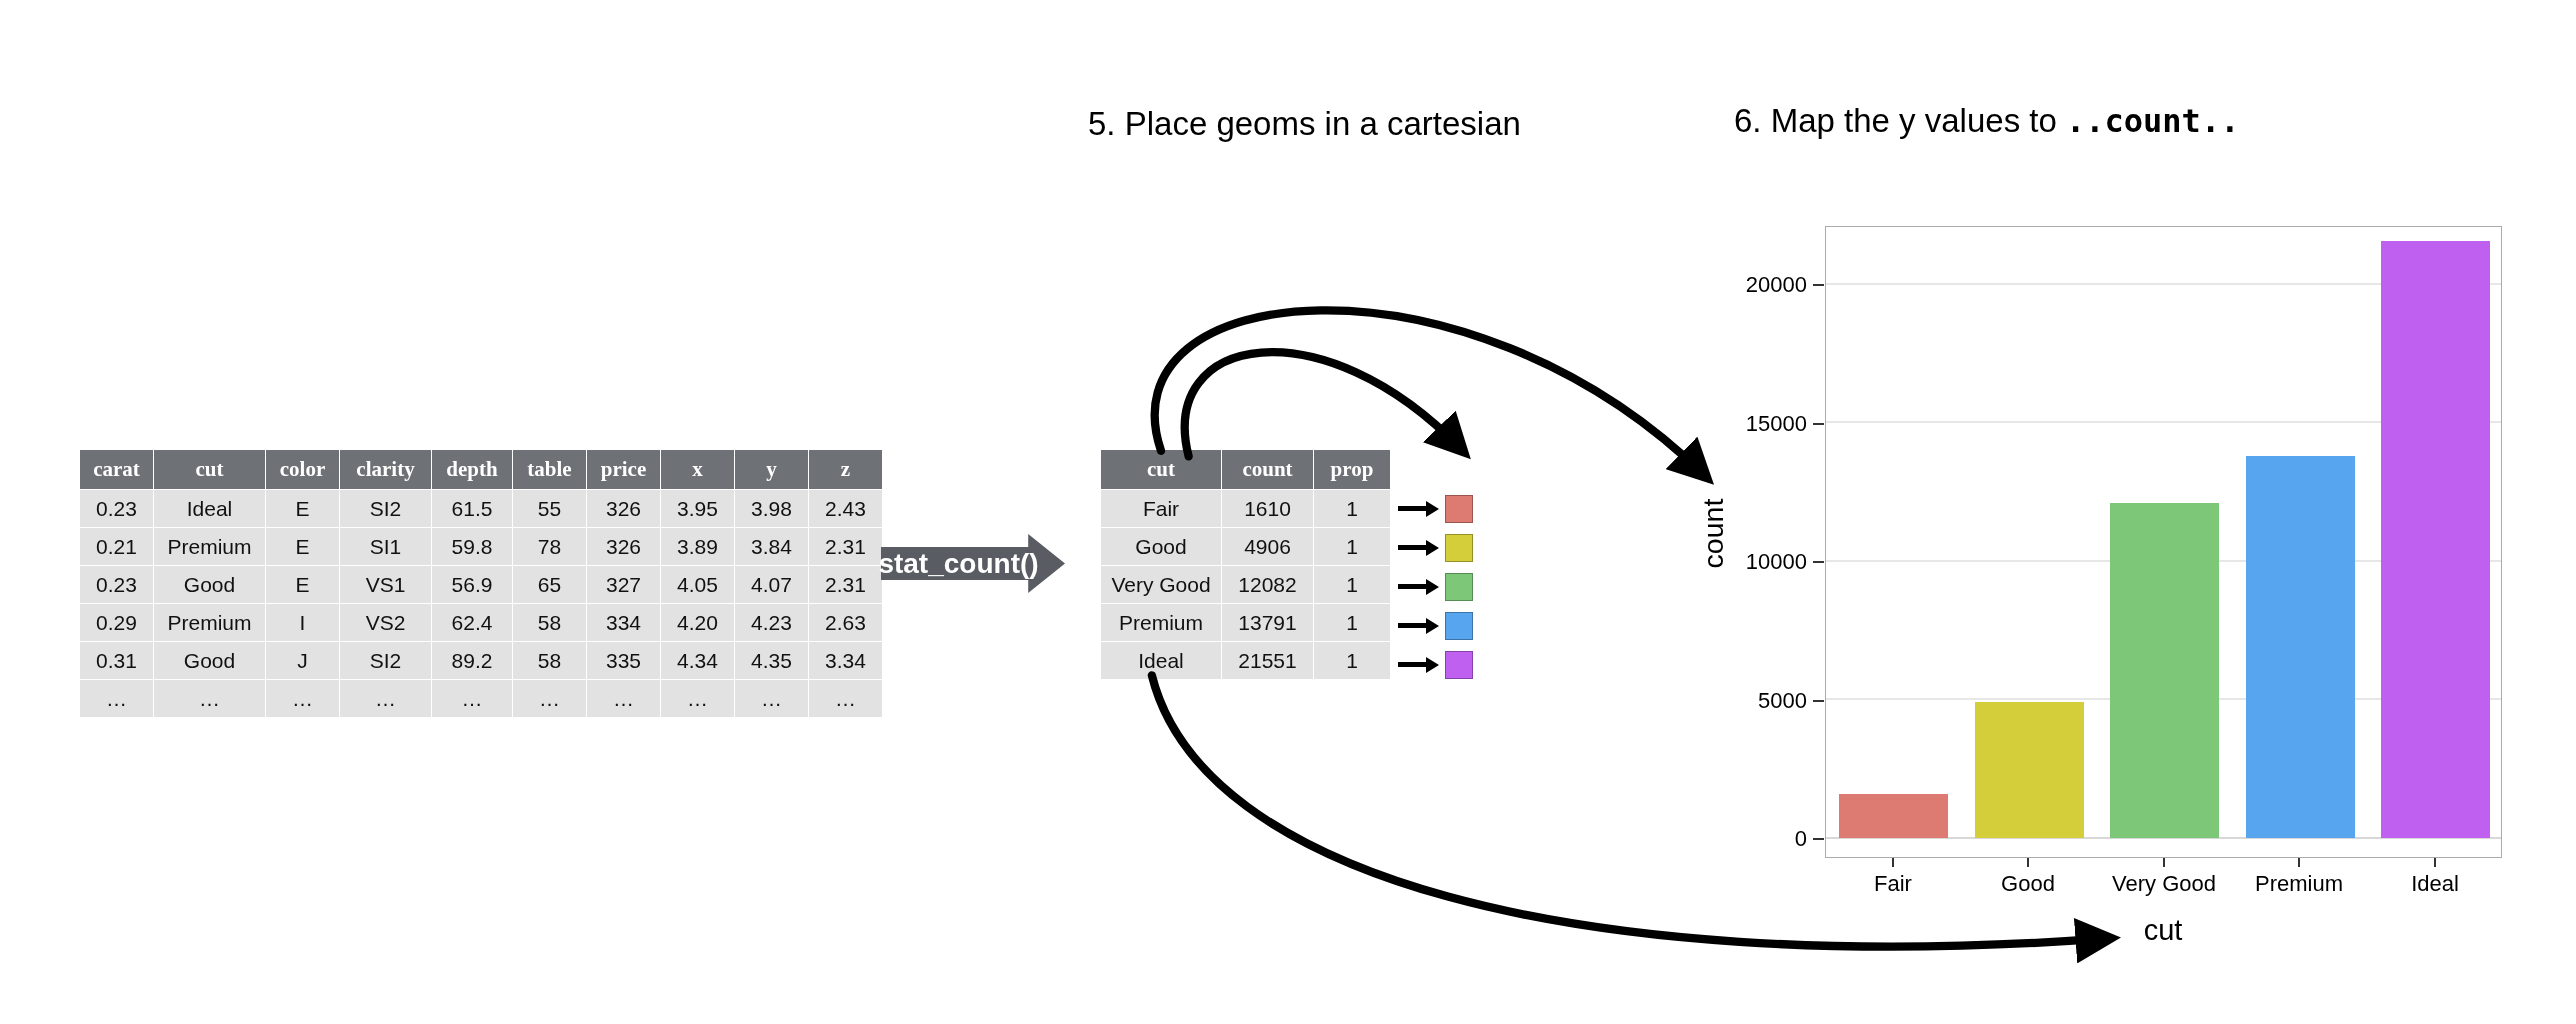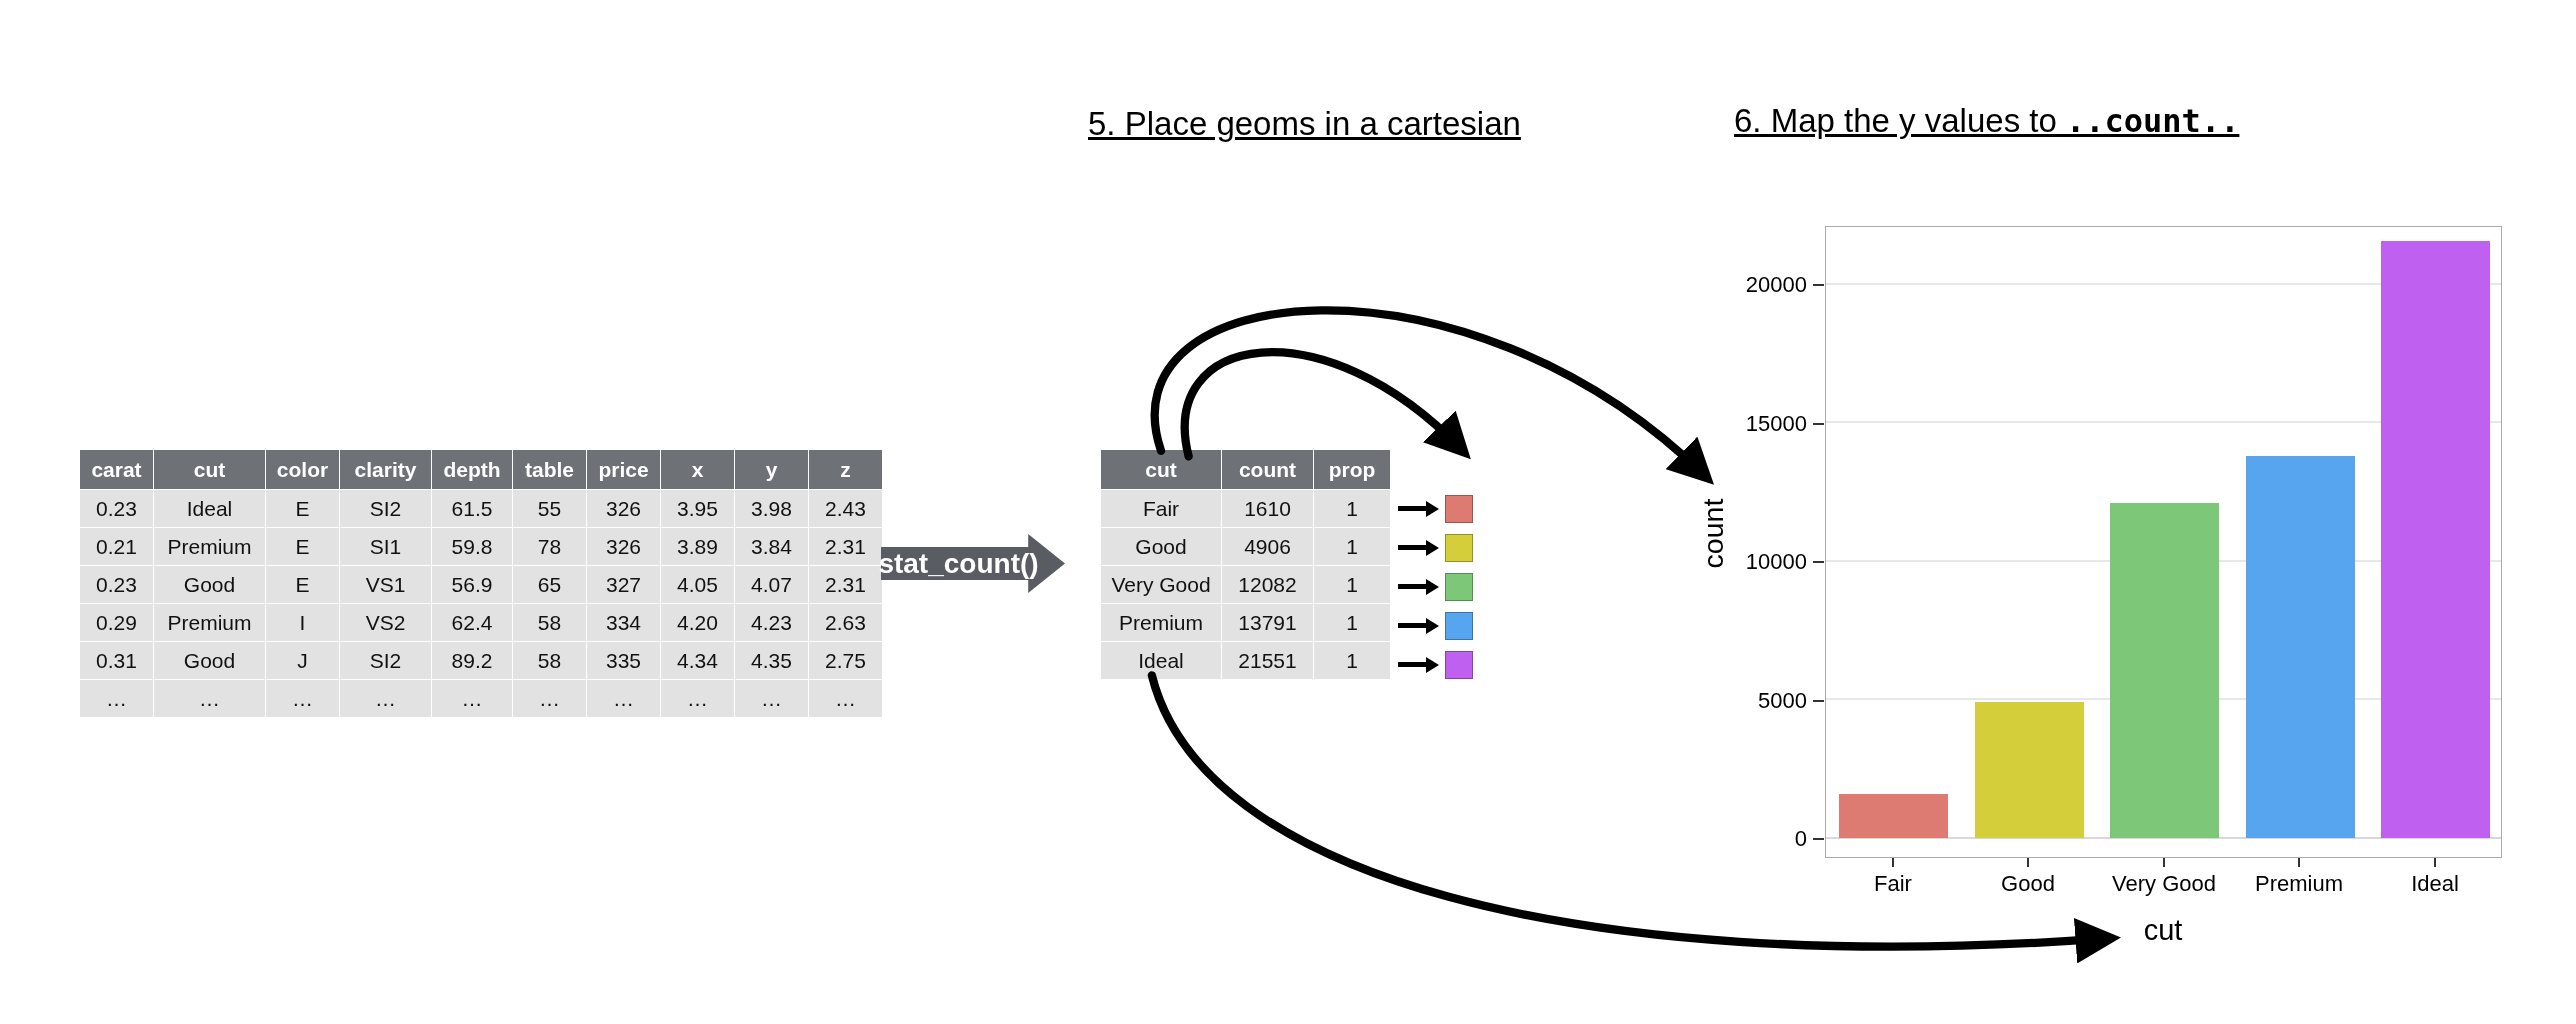--- a/index.html
+++ b/index.html
@@ -2,31 +2,31 @@
 <html style="font-size:14.7px"><head>
 <meta charset="utf-8">
 <style>
   html,body { margin:0; padding:0; }
   body {
     width:2576px; height:1025px; position:relative; overflow:hidden;
     background:#ffffff; font-family:"Liberation Sans", sans-serif; color:#000;
   }
 
   
-  .step { position:absolute; font-size:33px; line-height:1.42; white-space:nowrap;text-decoration:underline; }
+  .step { position:absolute; font-size:33px; line-height:1.42; white-space:nowrap; }
   .step .indent { padding-left:59px; }
   .step .code { font-family:"DejaVu Sans Mono", monospace; font-weight:bold; font-size:32px; }
   #step5 { left:1088px; top:101px; }
   #step6 { left:1734px; top:98px; }
 
   
   .dtable { border-collapse:collapse; table-layout:fixed; }
   .dtable th {
     background:#6e7277; color:#fff; font-weight:bold; font-size:21px;
-    border:1.8px solid #fff; height:39px; text-align:center; padding:0 2.8px;
+    border:1.8px solid #fff; height:39px; text-align:center; padding:0 2.8px;font-family:Liberation Serif, serif;
   }
   .dtable td {
     background:#e2e2e2; font-size:21px; border:1.8px solid #fff;
     height:37px; text-align:center; color:#111; padding:0 1.8px;
   }
   #left-table { position:absolute; left:79px; top:449px; }
   #summary-table { position:absolute; left:1100px; top:449px; }
 
   
   #stat-arrow { position:absolute; left:881px; top:534px; width:184px; height:59px; }
@@ -159,21 +159,21 @@
           <tr>
             <td>0.31</td>
             <td>Good</td>
             <td>J</td>
             <td>SI2</td>
             <td>89.2</td>
             <td>58</td>
             <td>335</td>
             <td>4.34</td>
             <td>4.35</td>
-            <td>2.75</td>
+            <td>3.34</td>
           </tr>
           <tr>
             <td>…</td>
             <td>…</td>
             <td>…</td>
             <td>…</td>
             <td>…</td>
             <td>…</td>
             <td>…</td>
             <td>…</td>

